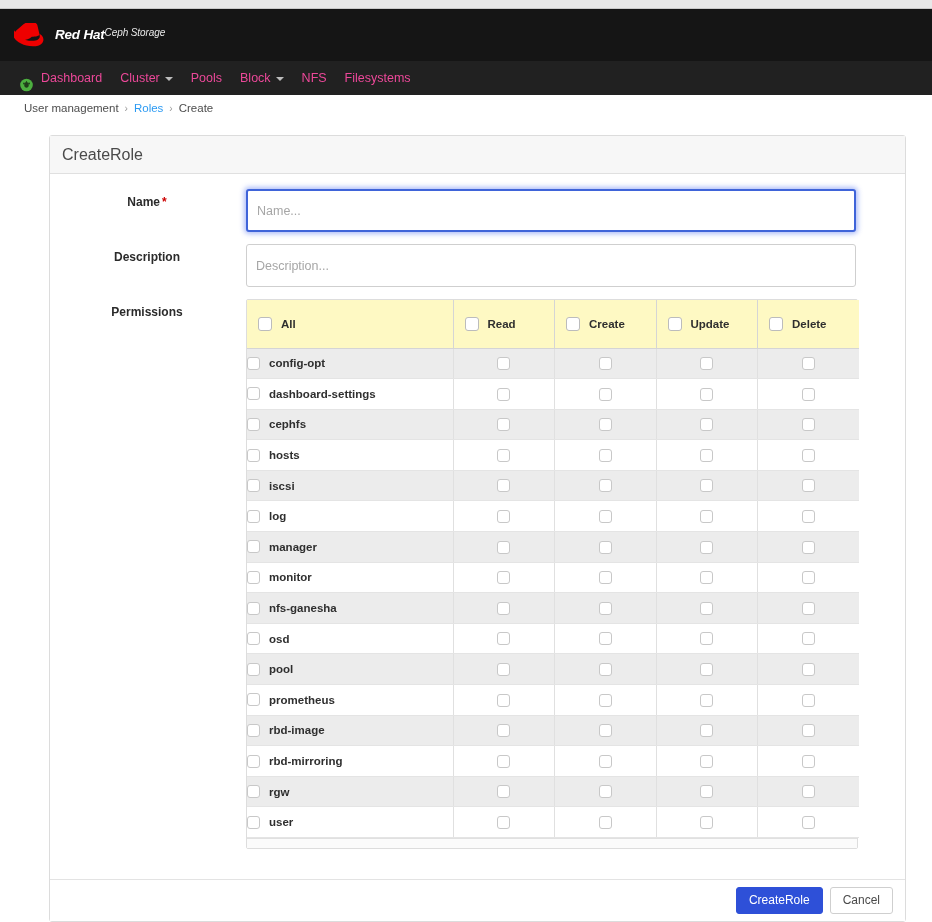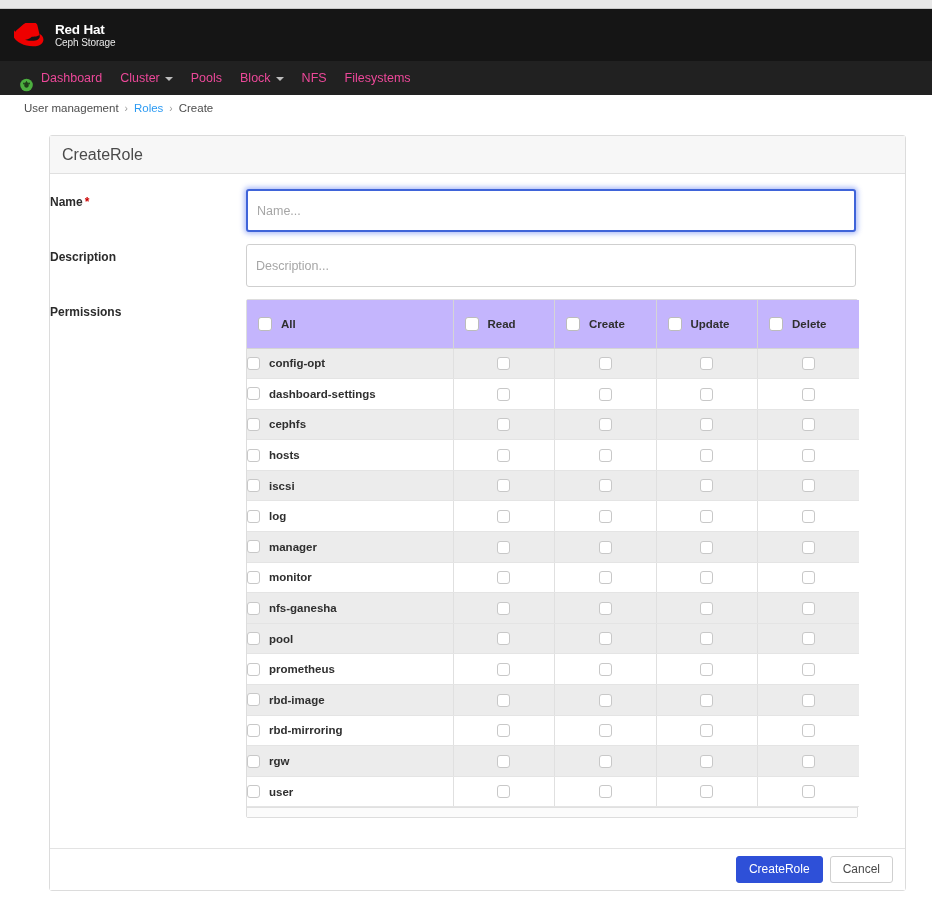--- a/index.html
+++ b/index.html
@@ -34,23 +34,24 @@
   .rh-logo {
     width: 34px;
     height: 26px;
     margin-right: 7px;
     flex: none;
     position: relative;
     top: 1px;
   }
   .brand-text {
     display: flex;
-    flex-direction: column;
+    flex-direction: row;
     justify-content: center;
     line-height: 1.12;
+    font-style: italic;
   }
   .brand-line1 {
     color: #ffffff;
     font-weight: bold;
     font-size: 13.5px;
     letter-spacing: -0.2px;
   }
   .brand-line2 {
     color: #e9e9e9;
     font-size: 10px;
@@ -129,21 +130,21 @@
   .card-body { padding: 15px 0 18px 0; }
 
   
   .form-row {
     display: flex;
     align-items: flex-start;
     margin-bottom: 12px;
   }
   .form-label {
     width: 196px;
-    text-align: left;
+    text-align: center;
     padding-right: 2px;
     padding-top: 6px;
     font-size: 12px;
     font-weight: bold;
     color: #2b2b2b;
     flex: none;
   }
   .req { color: #c00; margin-left: 2px; font-size: 12px; }
   .form-control-wrap { flex: 1; padding-right: 3px; }
 
@@ -175,21 +176,21 @@
   table.perm {
     border-collapse: collapse;
     width: 100%;
     table-layout: fixed;
     font-size: 11.5px;
   }
   table.perm col.c-name  { width: 206px; }
   table.perm col.c-perm  { width: 101.5px; }
 
   table.perm thead th {
-    background: #c4b5fd;
+    background: #fef9c3;
     height: 48px;
     border-bottom: 1px solid #d5d5d5;
     border-right: 1px solid #d5d5d5;
     text-align: center;
     vertical-align: middle;
     padding: 0 0 0 11px;
     font-weight: bold;
     color: #2f2f2f;
     font-size: 11.5px;
   }
@@ -502,20 +503,32 @@
                       <div class="hcheck">
                         <span class="cbx soft"></span>
                         <span class="lbl">nfs-ganesha</span>
                       </div>
                     </td>
                     <td class="check-cell"><span class="cbx soft"></span></td>
                     <td class="check-cell"><span class="cbx soft"></span></td>
                     <td class="check-cell"><span class="cbx soft"></span></td>
                     <td class="check-cell"><span class="cbx soft"></span></td>
                   </tr>
+                  <tr class="odd">
+                    <td class="name-cell">
+                      <div class="hcheck">
+                        <span class="cbx soft"></span>
+                        <span class="lbl">osd</span>
+                      </div>
+                    </td>
+                    <td class="check-cell"><span class="cbx soft"></span></td>
+                    <td class="check-cell"><span class="cbx soft"></span></td>
+                    <td class="check-cell"><span class="cbx soft"></span></td>
+                    <td class="check-cell"><span class="cbx soft"></span></td>
+                  </tr>
                   <tr class="even">
                     <td class="name-cell">
                       <div class="hcheck">
                         <span class="cbx soft"></span>
                         <span class="lbl">pool</span>
                       </div>
                     </td>
                     <td class="check-cell"><span class="cbx soft"></span></td>
                     <td class="check-cell"><span class="cbx soft"></span></td>
                     <td class="check-cell"><span class="cbx soft"></span></td>

